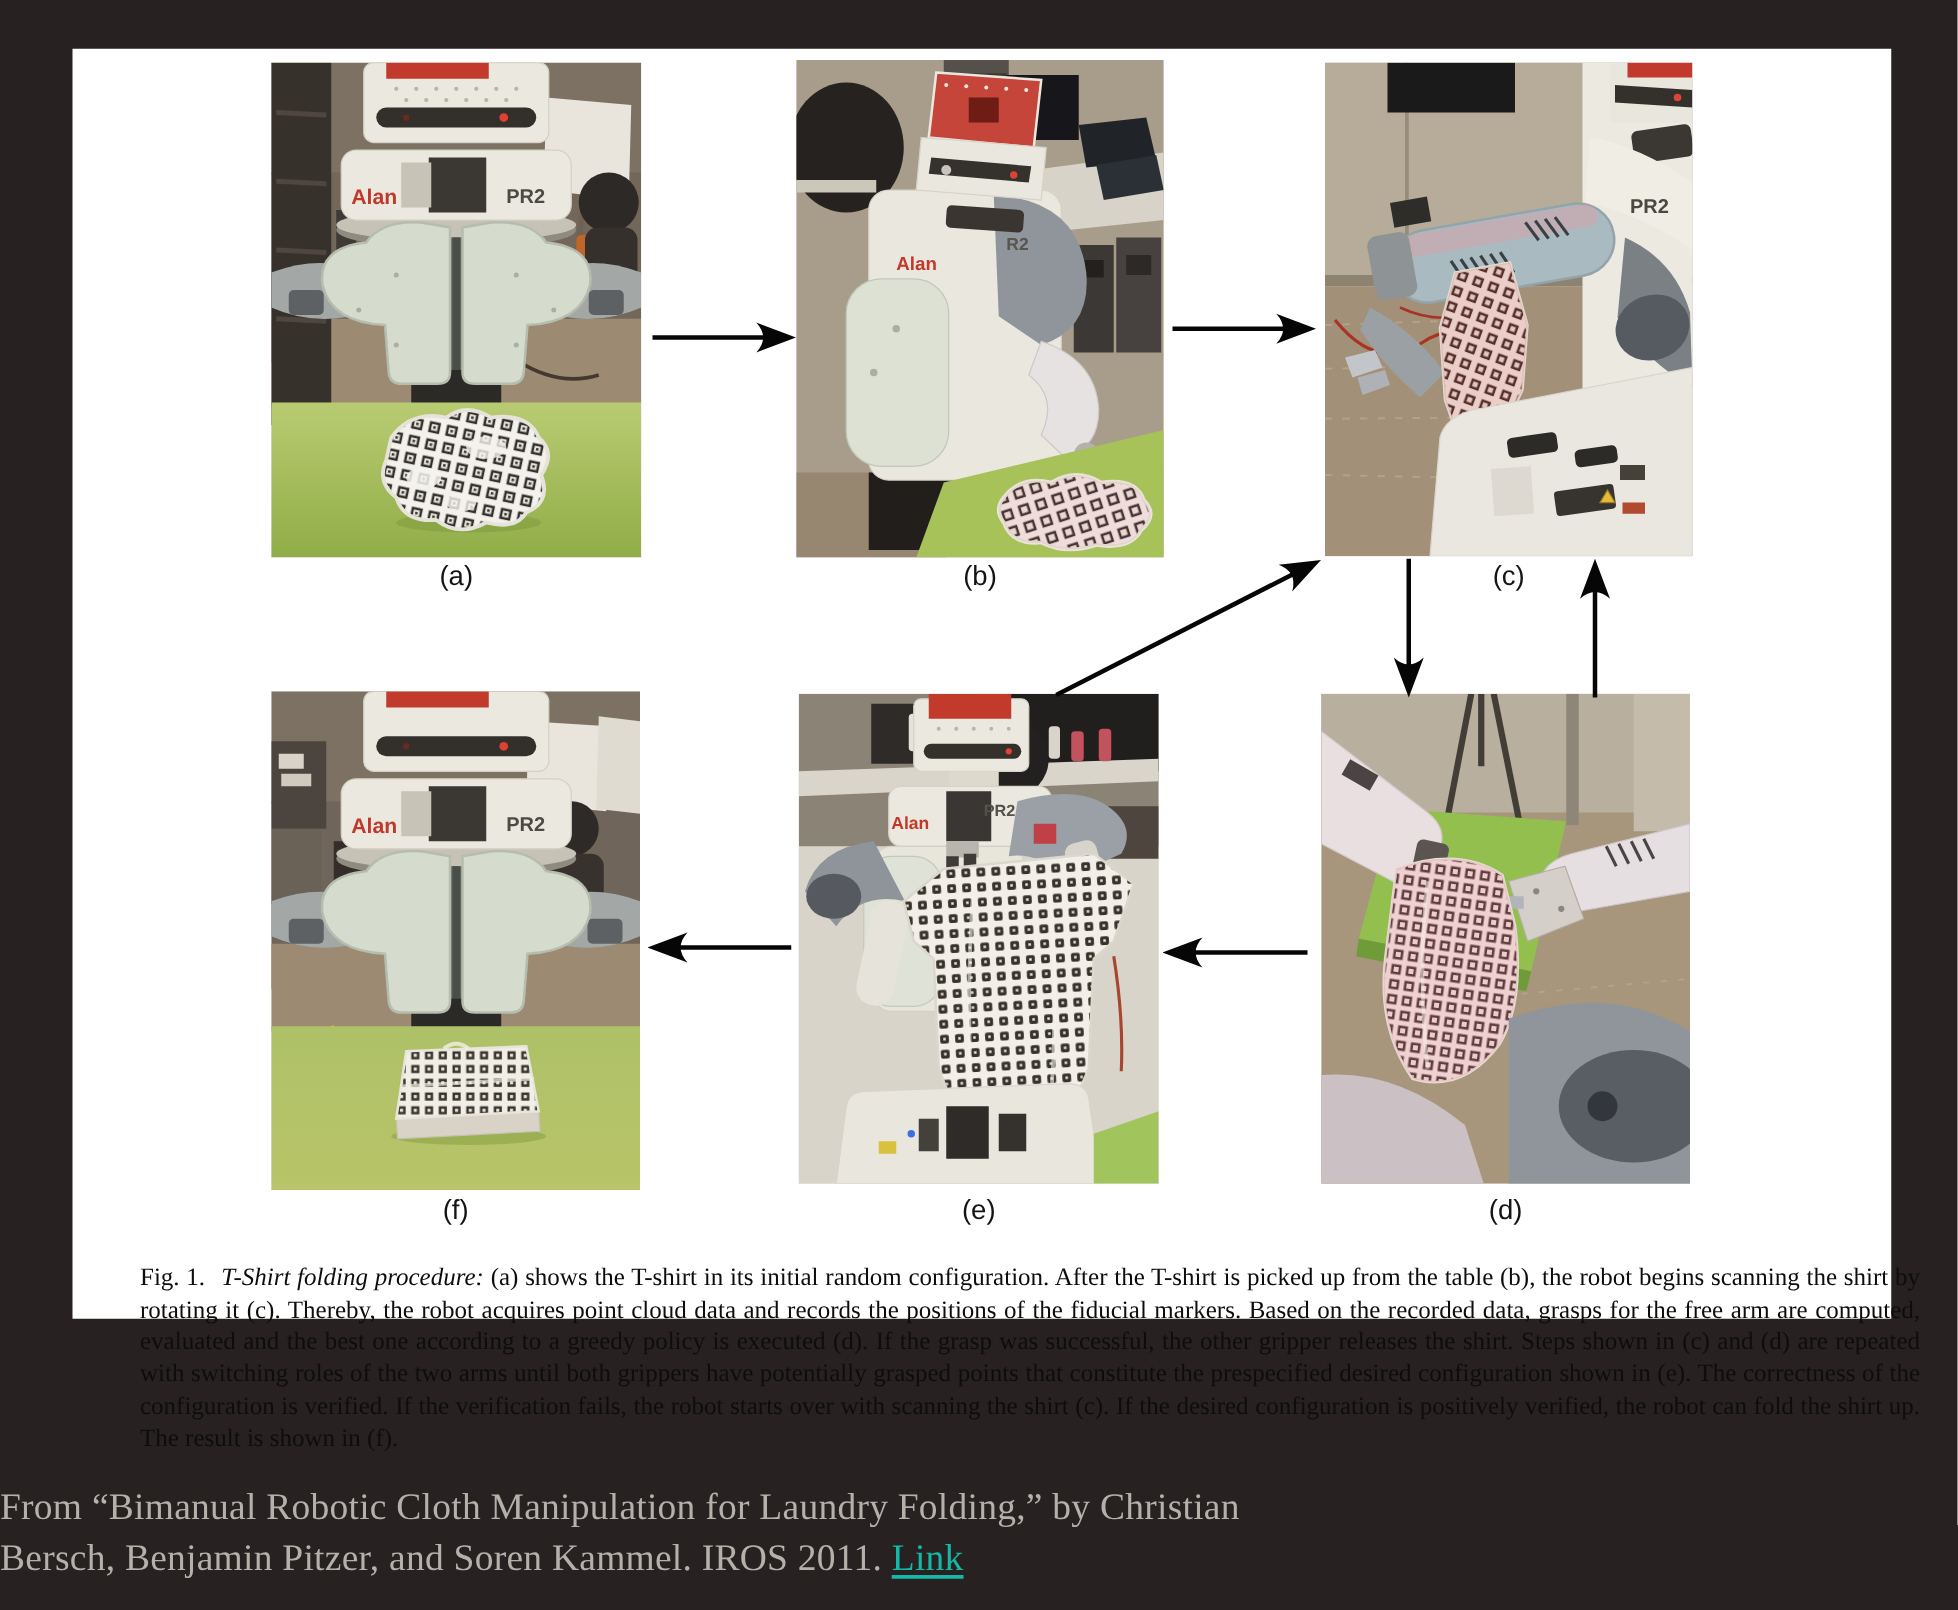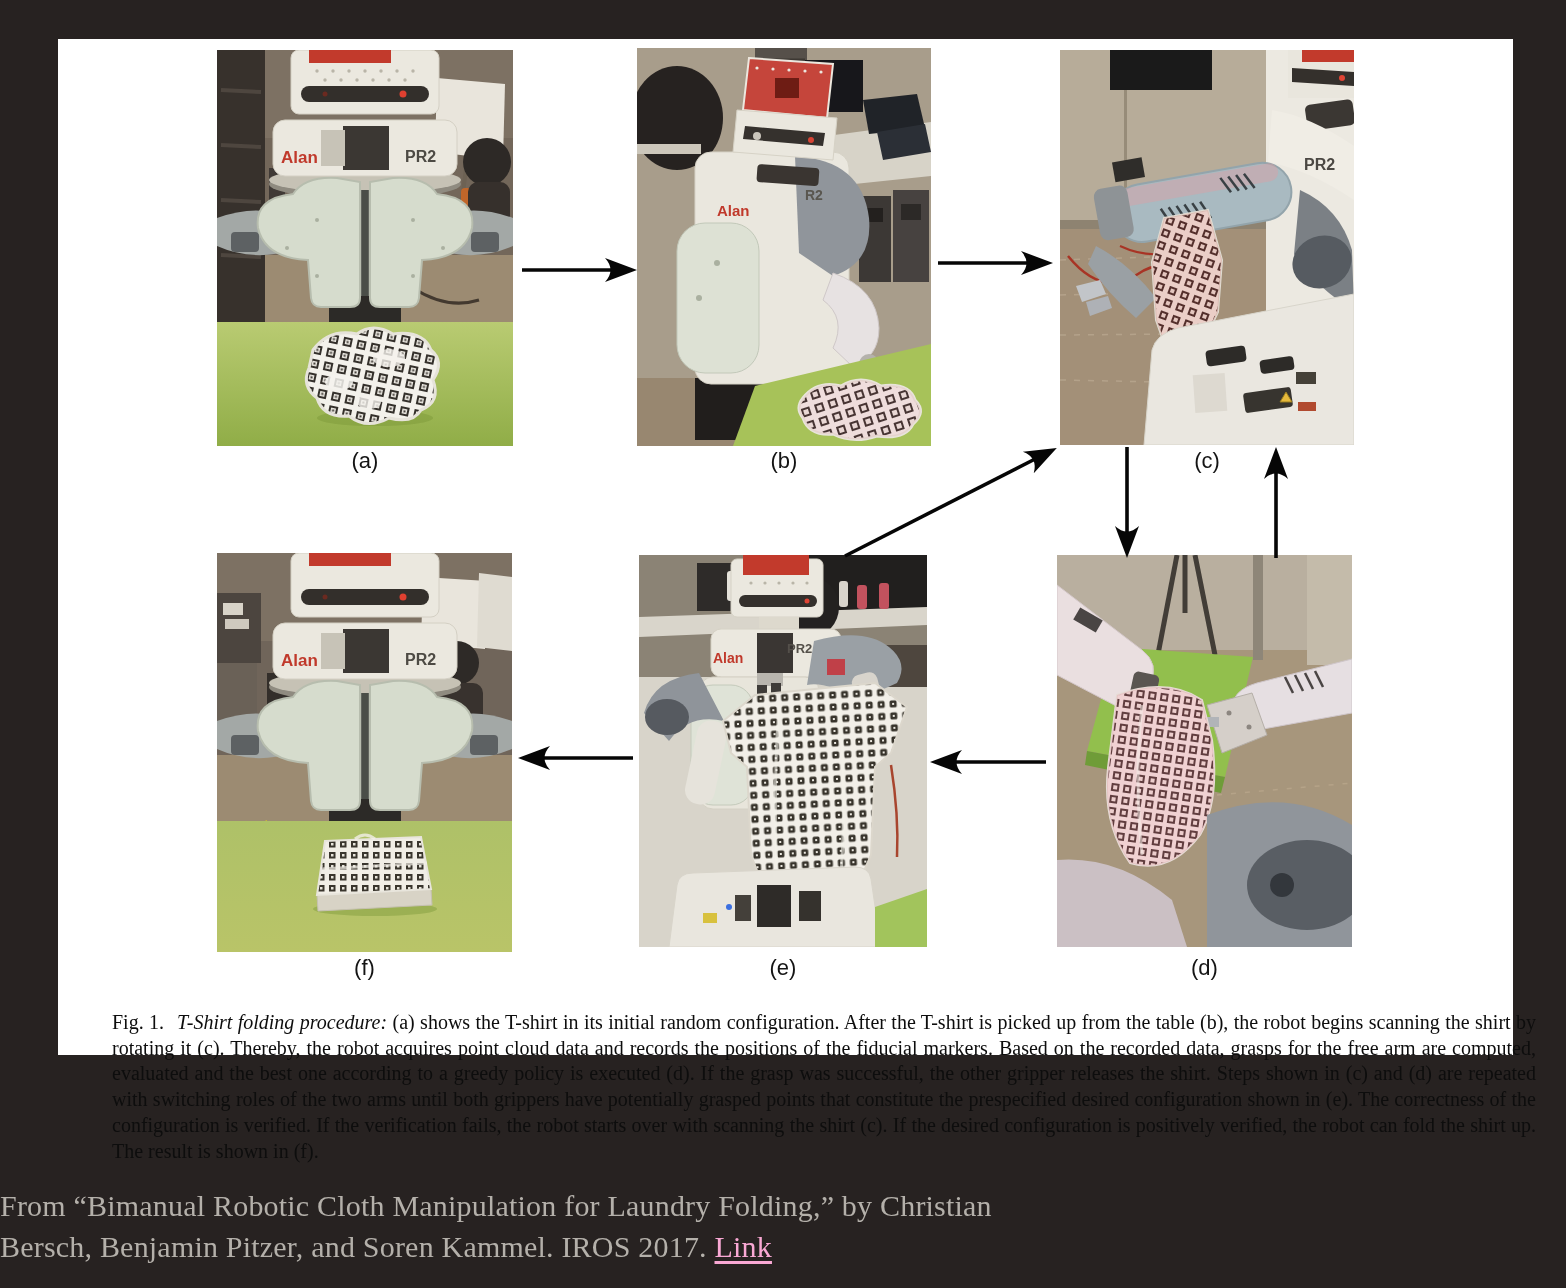--- a/index.html
+++ b/index.html
@@ -26,21 +26,21 @@
     text-align:justify;
     margin-left:40px;
   }
   .caption .fig{margin-right:13px;}
   .caption .ital{font-style:italic;}
   .attr{
     position:absolute;left:0;top:1186px;width:100%;
     font-size:30px;line-height:40.5px;
     color:#b4b0aa;letter-spacing:.2px;
   }
-  .attr a{color:#f9a8d4;text-decoration:underline;text-underline-offset:4px;cursor:pointer;}
+  .attr a{color:#14b8a6;text-decoration:underline;text-underline-offset:4px;cursor:pointer;}
   svg text{font-family:"Liberation Sans",sans-serif;font-weight:bold;}
 </style>
 </head>
 <body>
 
 <div class="panel">
 
   <div class="photo" style="left:159px;top:11px;width:296px;height:396px;">
     <svg viewBox="0 0 296 396">
       <defs>
@@ -493,16 +493,16 @@
   <div class="caption">
     <span class="fig">Fig. 1.</span><span class="ital">T-Shirt folding procedure:</span>
     <span>(a) shows the T-shirt in its initial random configuration. After the T-shirt is picked up from the table (b), the robot begins scanning the shirt by rotating it (c). Thereby, the robot acquires point cloud data and records the positions of the fiducial markers. Based on the recorded data, grasps for the free arm are computed, evaluated and the best one according to a greedy policy is executed (d). If the grasp was successful, the other gripper releases the shirt. Steps shown in (c) and (d) are repeated with switching roles of the two arms until both grippers have potentially grasped points that constitute the prespecified desired configuration shown in (e). The correctness of the configuration is verified. If the verification fails, the robot starts over with scanning the shirt (c). If the desired configuration is positively verified, the robot can fold the shirt up. The result is shown in (f).</span>
   </div>
 
 </div>
 
 <div class="attr">
   <div>From “Bimanual Robotic Cloth Manipulation for Laundry Folding,” by Christian</div>
   <div>
-    <span>Bersch, Benjamin Pitzer, and Soren Kammel. IROS 2017.</span>
+    <span>Bersch, Benjamin Pitzer, and Soren Kammel. IROS 2011.</span>
     <a>Link</a>
   </div>
 </div>
 
 </body></html>

